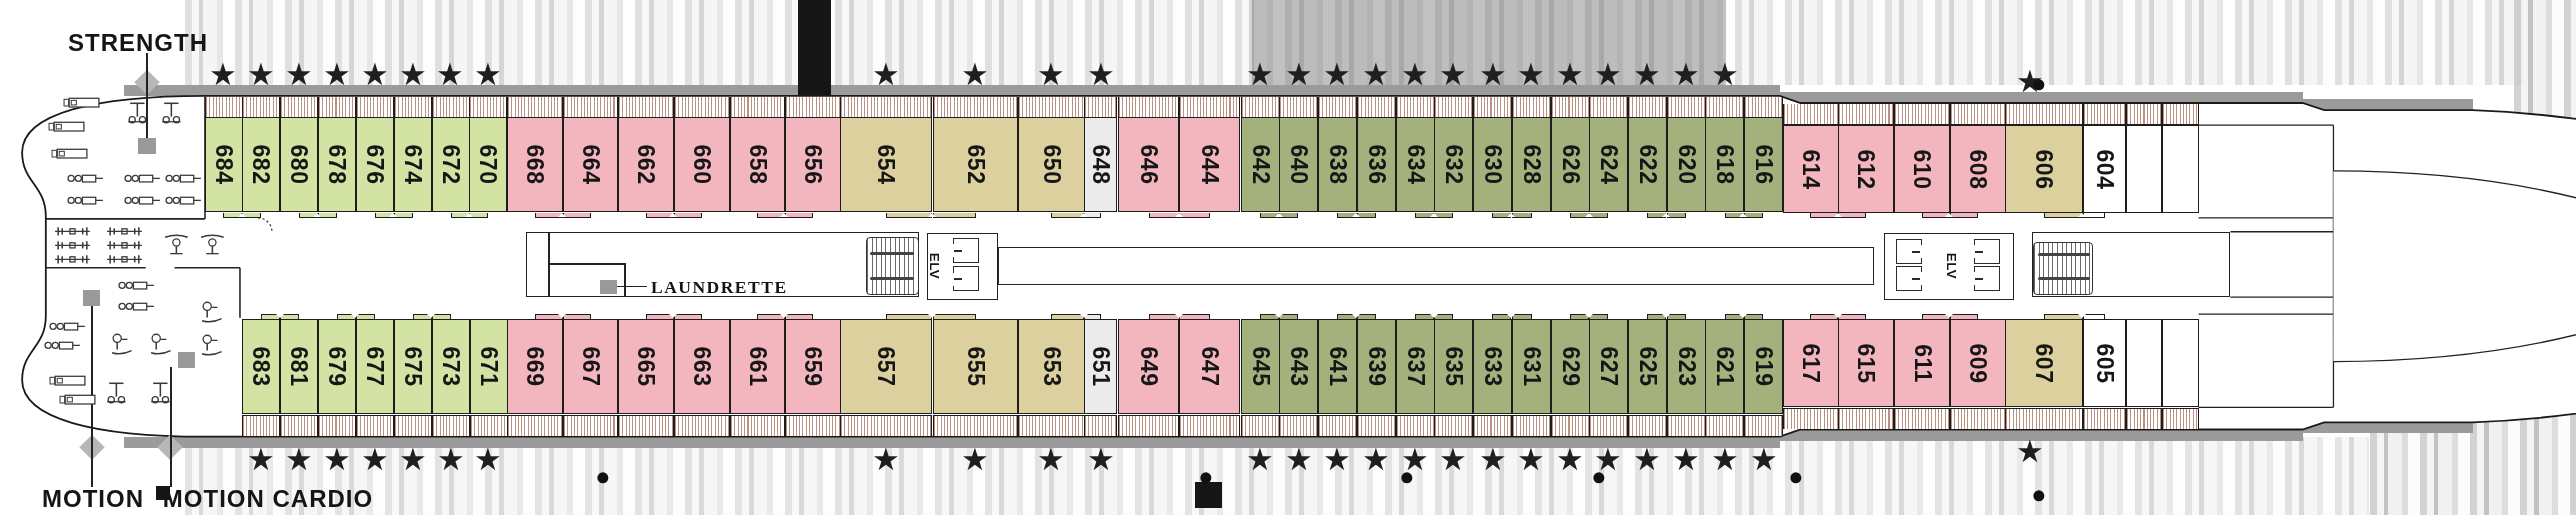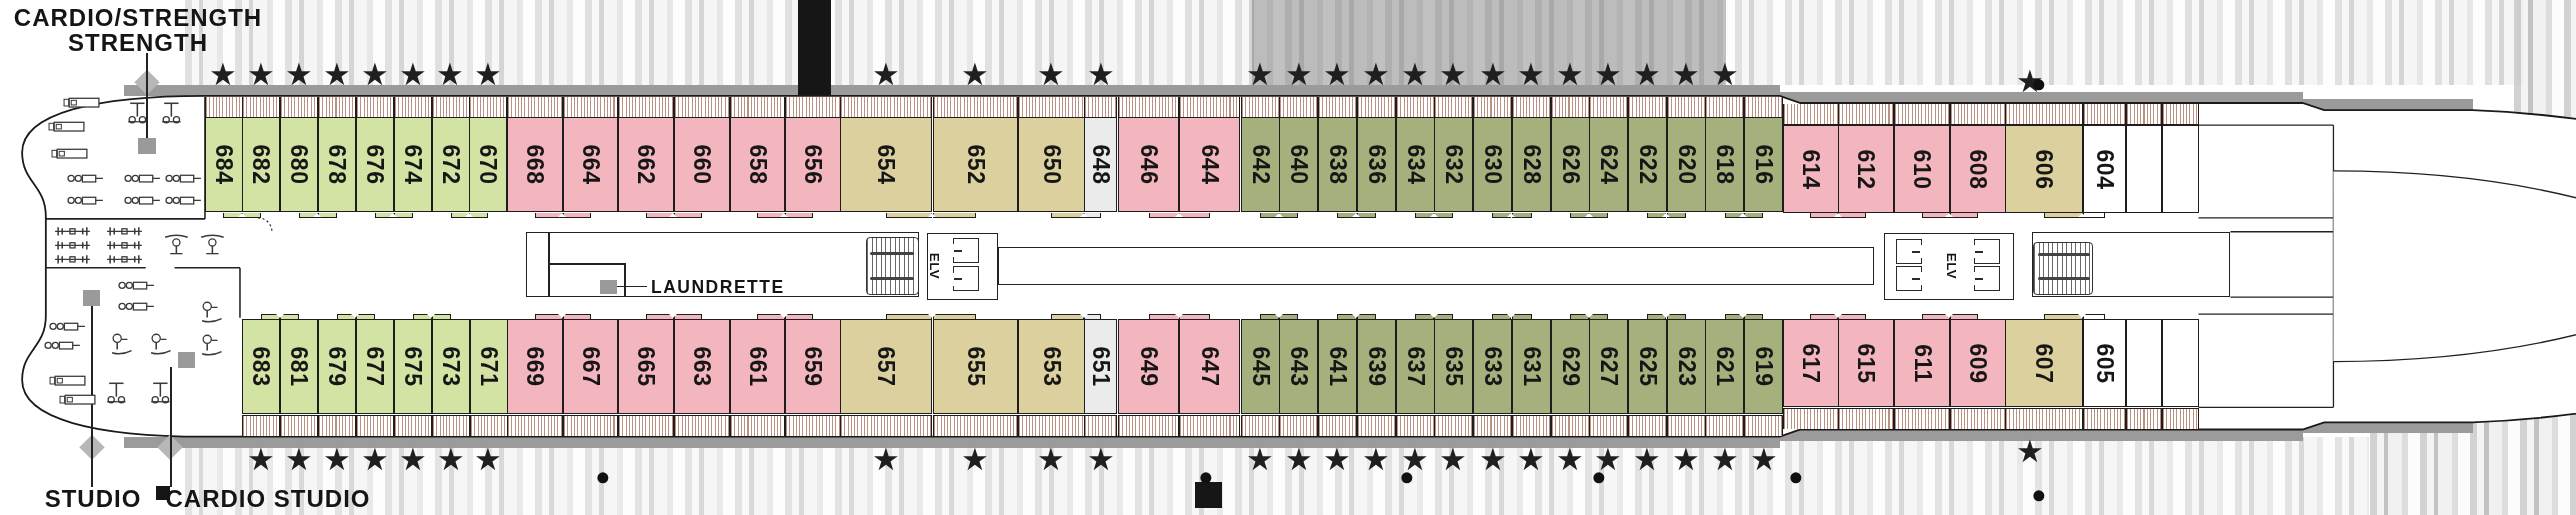--- a/index.html
+++ b/index.html
@@ -82,37 +82,36 @@
 
   <div class="isl" style="left:526px;top:232px;width:393px;height:65px;"></div>
   <div class="isl" style="left:998px;top:247px;width:876px;height:38px;"></div>
   <div class="isl" style="left:2032px;top:232px;width:198px;height:65px;"></div>
 
   <div class="wall" style="left:548px;top:232px;width:1.5px;height:65px;"></div>
   <div class="wall" style="left:548px;top:263px;width:77px;height:1.5px;"></div>
   <div class="wall" style="left:624px;top:263px;width:1.5px;height:34px;"></div>
   <div class="gbox" style="left:600px;top:280px;width:16.5px;height:14px;"></div>
   <div class="leader" style="left:617px;top:286px;width:30px;height:1.3px;"></div>
-  <div class="lbl" style="left:651px;top:277px;font-size:17.5px;letter-spacing:1.5px;">LAUNDRETTE</div>
+  <div class="lbl" style="left:651px;top:277px;font-size:17.5px;letter-spacing:1.5px;font-family:Liberation Serif, serif;">LAUNDRETTE</div>
 
   <div class="diam" style="left:147px;top:82px;"></div>
   <div class="diam" style="left:92px;top:447px;"></div>
   <div class="diam" style="left:170px;top:447px;"></div>
   <div class="leader" style="left:146px;top:53px;width:1.5px;height:86px;"></div>
   <div class="gbox" style="left:138px;top:138px;width:17.5px;height:15.5px;"></div>
   <div class="leader" style="left:91px;top:306px;width:1.5px;height:181px;"></div>
   <div class="gbox" style="left:83px;top:290px;width:16.5px;height:15.5px;"></div>
   <div class="leader" style="left:170px;top:367px;width:1.5px;height:120px;"></div>
   <div class="gbox" style="left:178px;top:352px;width:17px;height:15.5px;"></div>
   <div class="blk" style="left:156px;top:486px;width:14.4px;height:14.4px;"></div>
 
-  <div class="lbl h1" style="left:138px;top:4.1px;">CARDIO/STRENGTH</div>
   <div class="lbl h1" style="left:138px;top:29px;">STRENGTH</div>
-  <div class="lbl h1" style="left:93px;top:485px;">STUDIO</div>
-  <div class="lbl h1" style="left:268px;top:485px;">CARDIO STUDIO</div>
+  <div class="lbl h1" style="left:93px;top:485px;">MOTION</div>
+  <div class="lbl h1" style="left:268px;top:485px;">MOTION CARDIO</div>
 
   <div id="gen">
       <div class="cab" style="left: 205px; top: 117px; width: 38px; height: 95px; background: rgb(211, 227, 164);">
         <div class="num">684</div>
       </div>
       <div class="balc" style="left: 205px; top: 97px; width: 38px; height: 20.6px;"></div>
       <div class="cab" style="left: 242px; top: 117px; width: 38px; height: 95px; background: rgb(211, 227, 164);">
         <div class="num">682</div>
       </div>
       <div class="balc" style="left: 242px; top: 97px; width: 38px; height: 20.6px;"></div>

